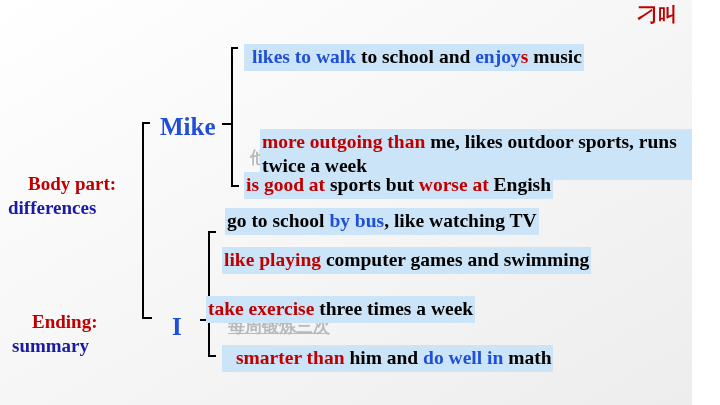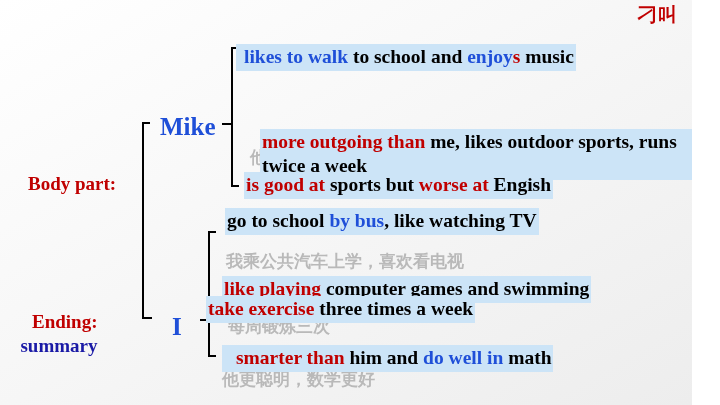--- a/index.html
+++ b/index.html
@@ -38,21 +38,21 @@
     position: absolute;
     font-family: "Liberation Serif", serif;
     font-weight: bold;
     font-size: 19px;
     line-height: 1.28;
   }
   .left-label .l1 { color: #c00000; display: block; margin-left: 20px; }
   .left-label .l2 { color: #1a1aa6; display: block; }
 
   #label-body { left: 8px; top: 172px; }
-  #label-ending { left: 12px; top: 310px; text-align: right; }
+  #label-ending { left: 12px; top: 310px; }
 
   
   .branch-label {
     position: absolute;
     color: #1f4fd8;
     font-family: "Liberation Serif", serif;
     font-weight: bold;
     font-size: 25px;
   }
   #label-mike { left: 160px; top: 113px; }
@@ -67,42 +67,42 @@
     font-size: 19.5px;
     font-weight: bold;
     white-space: nowrap;
     padding: 1px 2px 2px 2px;
     line-height: 1.22;
   }
   .line .r { color: #c00000; }
   .line .b { color: #1f4fd8; }
   .line .k { color: #000000; }
 
-  #line1 { left: 236px; top: 44px; padding-left: 8px; }
+  #line1 { left: 244px; top: 44px; padding-left: 8px; }
   #line2 { left: 260px; top: 93px; width: 430px; white-space: normal; margin-top: 36px; }
   #line3 { left: 244px; top: 172px; }
   #line4 { left: 225px; top: 208px; }
-  #line5 { left: 222px; top: 276px; }
+  #line5 { left: 222px; top: 247px; }
   #line6 { left: 206px; top: 296px; }
   #line7 { left: 222px; top: 345px; padding-left: 14px; }
 
   
   .ghost {
     position: absolute;
     font-family: "DejaVu Sans", sans-serif;
     color: #b9b9b9;
     font-size: 17px;
     font-weight: bold;
     white-space: nowrap;
     z-index: 0;
   }
   #ghost1 { left: 250px; top: 146px; }
   #ghost2 { left: 252px; top: 196px; }
   #ghost3 { left: 226px; top: 250px; }
-  #ghost4 { left: 228px; top: 315px; }
+  #ghost4 { left: 228px; top: 315px; text-decoration: underline; }
   #ghost5 { left: 222px; top: 368px; }
 
   
   svg.brackets {
     position: absolute;
     left: 0;
     top: 0;
     width: 720px;
     height: 405px;
     z-index: 3;
@@ -113,35 +113,35 @@
 </head>
 <body>
 
 <div id="slide">
 
   <div class="corner-mark">刁叫</div>
 
   <div class="ghost" id="ghost1">他每天步行上学，喜欢音乐</div>
   <div class="ghost" id="ghost3">我乘公共汽车上学，喜欢看电视</div>
   <div class="ghost" id="ghost4">每周锻炼三次</div>
-  <div class="ghost" id="ghost5">他更聪明，数学更好</div>
 
   <svg class="brackets" viewBox="0 0 720 405">
 
     <path d="M150 123 L143 123 L143 318 L152 318" fill="none" stroke="#000000" stroke-width="2"></path>
 
     <path d="M238 48 L232 48 L232 186 L239 186" fill="none" stroke="#000000" stroke-width="2"></path>
     <path d="M232 124 L222 124" fill="none" stroke="#000000" stroke-width="2"></path>
 
     <path d="M216 232 L209 232 L209 356 L216 356" fill="none" stroke="#000000" stroke-width="2"></path>
     <path d="M209 320 L200 320" fill="none" stroke="#000000" stroke-width="2"></path>
   </svg>
 
   <div class="left-label" id="label-body">
     <span class="l1">Body part:</span>
+    <span class="l2">differences</span>
   </div>
   <div class="left-label" id="label-ending">
     <span class="l1">Ending:</span>
     <span class="l2">summary</span>
   </div>
 
   <div class="branch-label" id="label-mike">Mike</div>
   <div class="branch-label" id="label-i">I</div>
 
   <div class="line" id="line1"><span class="b">likes to walk</span><span class="k"> to school and </span><span class="b">enjoy</span><span class="r">s</span><span class="k"> music</span></div>

